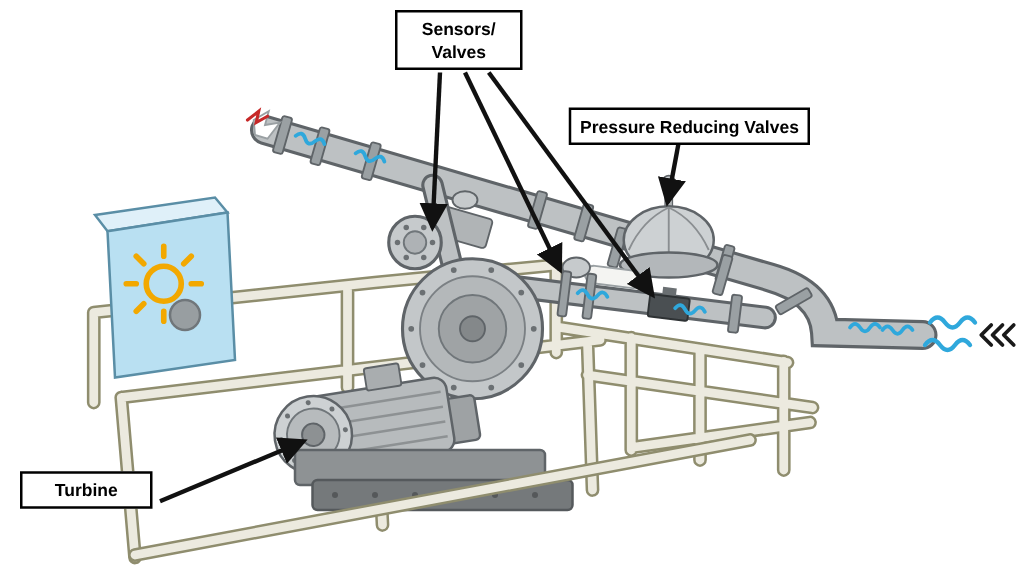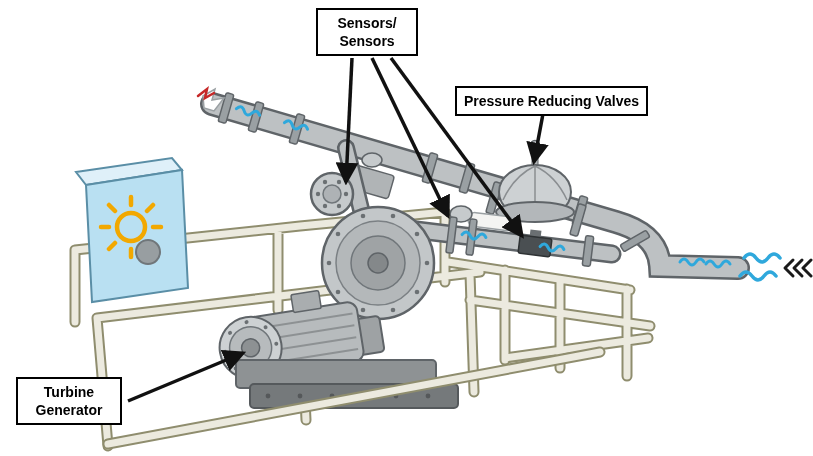--- a/index.html
+++ b/index.html
@@ -189,26 +189,25 @@
       <line x1="352" y1="58" x2="346" y2="182" marker-end="url(#ah)"></line>
       <line x1="372" y1="58" x2="448" y2="216" marker-end="url(#ah)"></line>
       <line x1="391" y1="58" x2="522" y2="236" marker-end="url(#ah)"></line>
       <line x1="545" y1="103" x2="534" y2="162" marker-end="url(#ah)"></line>
       <line x1="128" y1="401" x2="243" y2="353" marker-end="url(#ah)"></line>
     </g>
   </svg>
 
   <div class="callout" style="left:316px;top:8px;min-width:84px;">
     <span class="ln">Sensors/</span>
-    <span class="ln">Sensors</span>
+    <span class="ln">Valves</span>
   </div>
 
   <div class="callout" style="left:455px;top:86px;">
     <span>Pressure Reducing Valves</span>
   </div>
 
 
   <div class="callout" style="left:16px;top:377px;min-width:88px;">
     <span class="ln">Turbine</span>
-    <span class="ln">Generator</span>
   </div>
 
 </div>
 
 </body></html>

